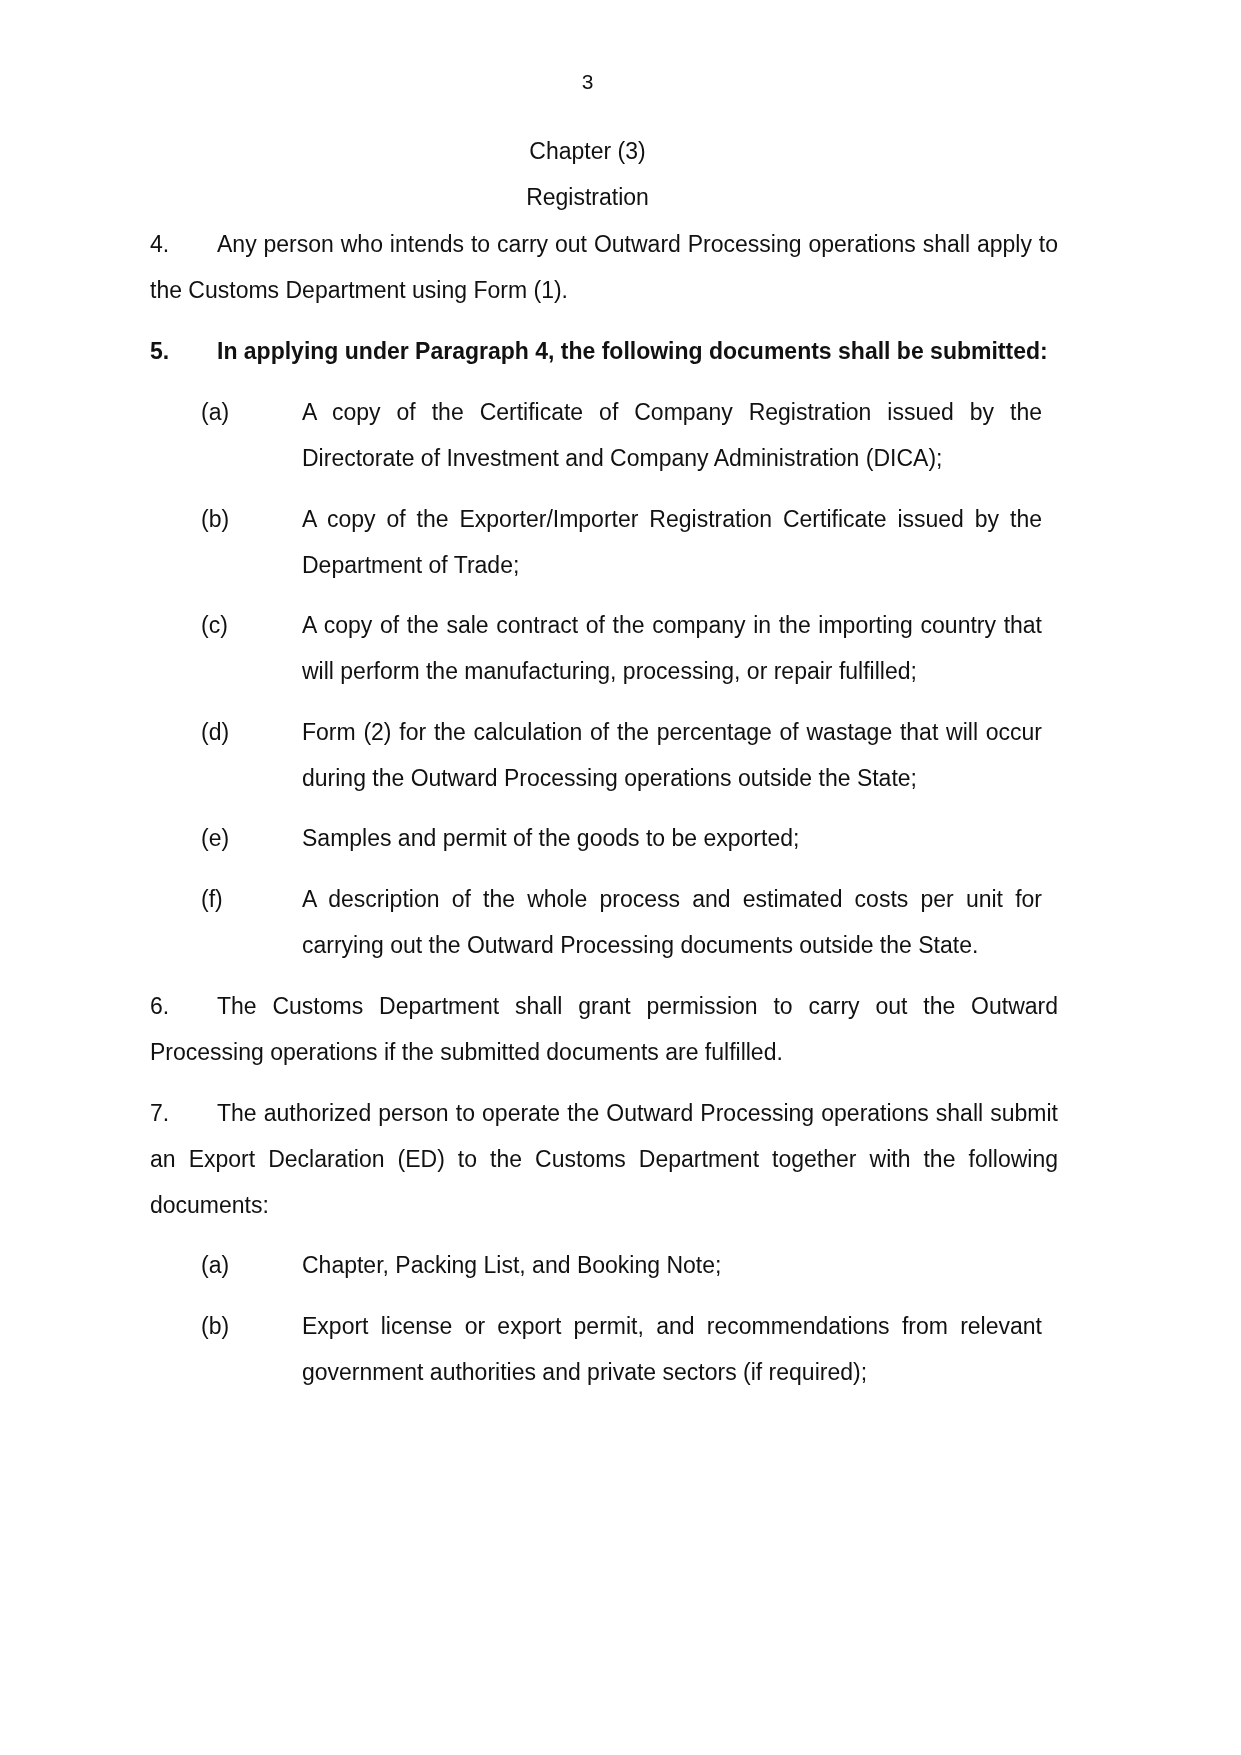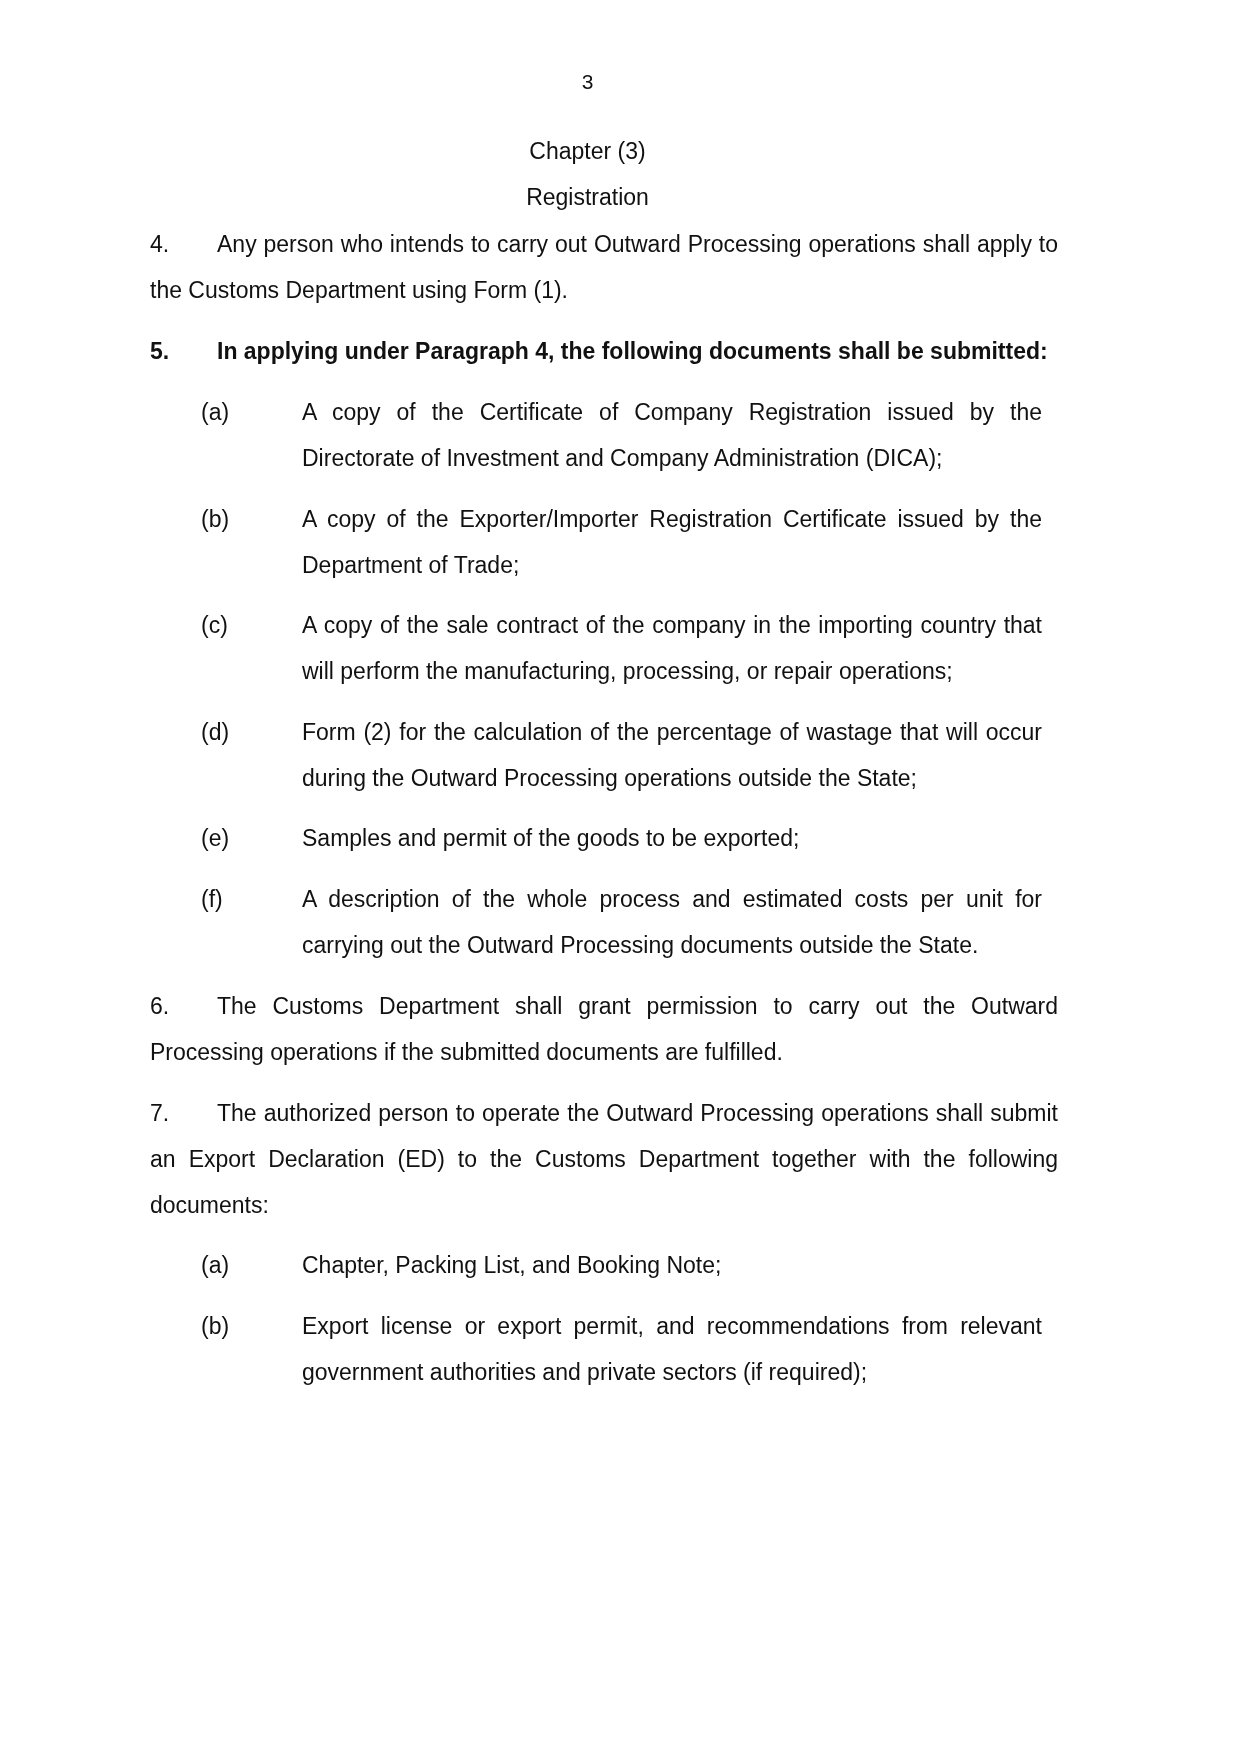--- a/index.html
+++ b/index.html
@@ -31,21 +31,21 @@
 <div class="sub" style="top:389px;">
   <span class="lbl">(a)</span>
   <span class="txt">A copy of the Certificate of Company Registration issued by the Directorate of Investment and Company Administration (DICA);</span>
 </div>
 <div class="sub" style="top:496px;">
   <span class="lbl">(b)</span>
   <span class="txt">A copy of the Exporter/Importer Registration Certificate issued by the Department of Trade;</span>
 </div>
 <div class="sub" style="top:602px;">
   <span class="lbl">(c)</span>
-  <span class="txt">A copy of the sale contract of the company in the importing country that will perform the manufacturing, processing, or repair operations;</span>
+  <span class="txt">A copy of the sale contract of the company in the importing country that will perform the manufacturing, processing, or repair fulfilled;</span>
 </div>
 <div class="sub" style="top:709px;">
   <span class="lbl">(d)</span>
   <span class="txt">Form (2) for the calculation of the percentage of wastage that will occur during the Outward Processing operations outside the State;</span>
 </div>
 <div class="sub" style="top:815px;">
   <span class="lbl">(e)</span>
   <span class="txt">Samples and permit of the goods to be exported;</span>
 </div>
 <div class="sub" style="top:876px;">

